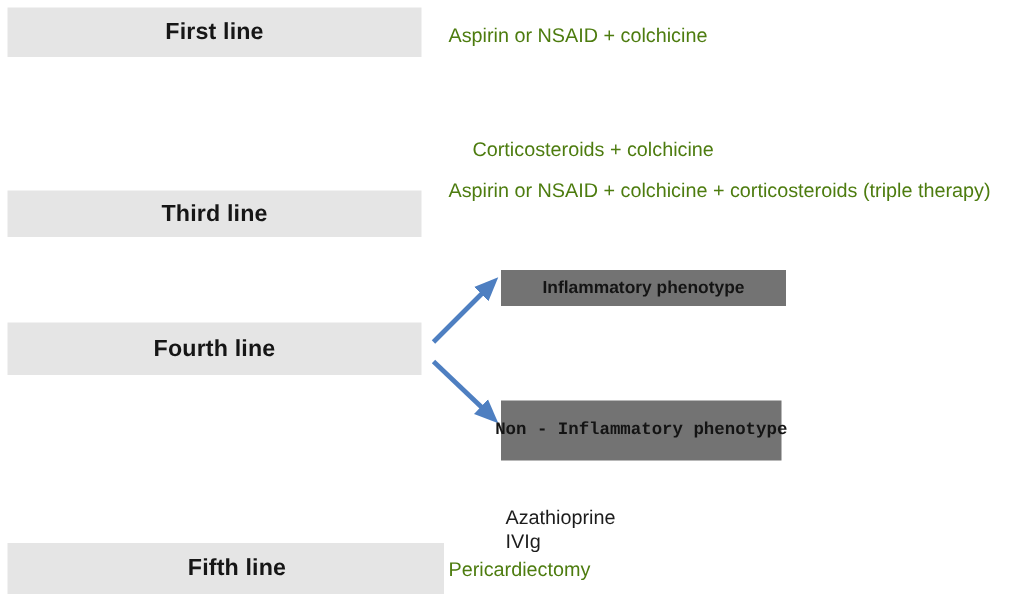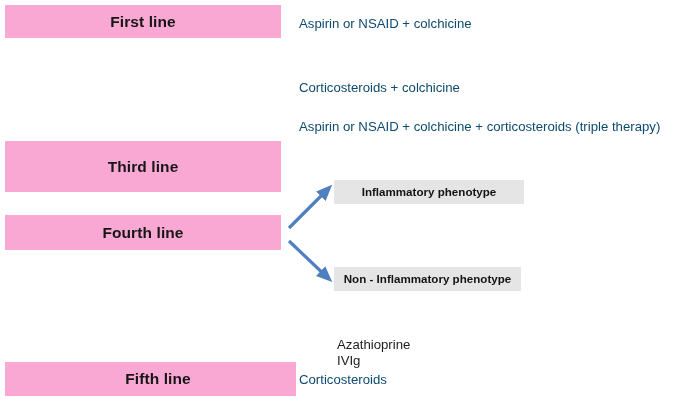--- a/index.html
+++ b/index.html
@@ -18,79 +18,80 @@
     height: 401px;
     background: #ffffff;
     overflow: hidden;
   }
 
   
   .line-box {
     position: absolute;
     left: 5px;
     width: 276px;
-    background: #f9a8d4;
+    background: #e5e5e5;
     display: flex;
     align-items: center;
     justify-content: center;
   }
   .line-box .line-label {
     font-size: 15.5px;
     font-weight: bold;
     color: #161616;
     letter-spacing: 0.1px;
     line-height: 1;
   }
 
   #row-first   { top: 5px;   height: 33px; }
   #row-second  { top: 66px;  height: 32px; }
-  #row-third   { top: 141px; height: 51px; }
+  #row-third   { top: 127px; height: 31px; }
   #row-fourth  { top: 215px; height: 35px; }
   #row-fifth   { top: 362px; height: 34px; padding-left: 15px; }
 
   
   .regimen {
     position: absolute;
     left: 299px;
     font-size: 13.2px;
-    color: #0c4a6e;
+    color: #4d7c0f;
     line-height: 1.25;
     white-space: nowrap;
   }
   #regimen-first  { top: 16px; }
-  #regimen-second { top: 80px; }
+  #regimen-second { top: 92px; margin-left: 16px; }
   #regimen-third  { top: 119px; }
   #regimen-fifth  { top: 372px; }
 
   
   .pheno-box {
     position: absolute;
     left: 334px;
-    background: #e5e5e5;
+    background: #737373;
     display: flex;
     align-items: center;
     justify-content: center;
   }
   .pheno-box .pheno-label {
     font-size: 11.6px;
     font-weight: bold;
     color: #141414;
     line-height: 1;
     white-space: nowrap;
   }
   #pheno-box-inflammatory {
     top: 180px;
     width: 190px;
     height: 24px;
   }
   #pheno-box-noninflammatory {
     top: 267px;
     width: 187px;
-    height: 24px;
+    height: 40px;
     justify-content: center;
+    font-family: Liberation Mono, monospace;
   }
 
   .pheno-detail {
     position: absolute;
     left: 337px;
     font-size: 13.2px;
     color: #1c1c1c;
     line-height: 1.18;
     white-space: pre-line;
   }
@@ -147,15 +148,15 @@
 
   <div class="pheno-box" id="pheno-box-noninflammatory">
     <span class="pheno-label">Non - Inflammatory phenotype</span>
   </div>
   <div class="pheno-detail" id="detail-noninflammatory">Azathioprine
 IVIg</div>
 
   <div class="line-box" id="row-fifth">
     <span class="line-label">Fifth line</span>
   </div>
-  <div class="regimen" id="regimen-fifth">Corticosteroids</div>
+  <div class="regimen" id="regimen-fifth">Pericardiectomy</div>
 
 </div>
 
 </body></html>

